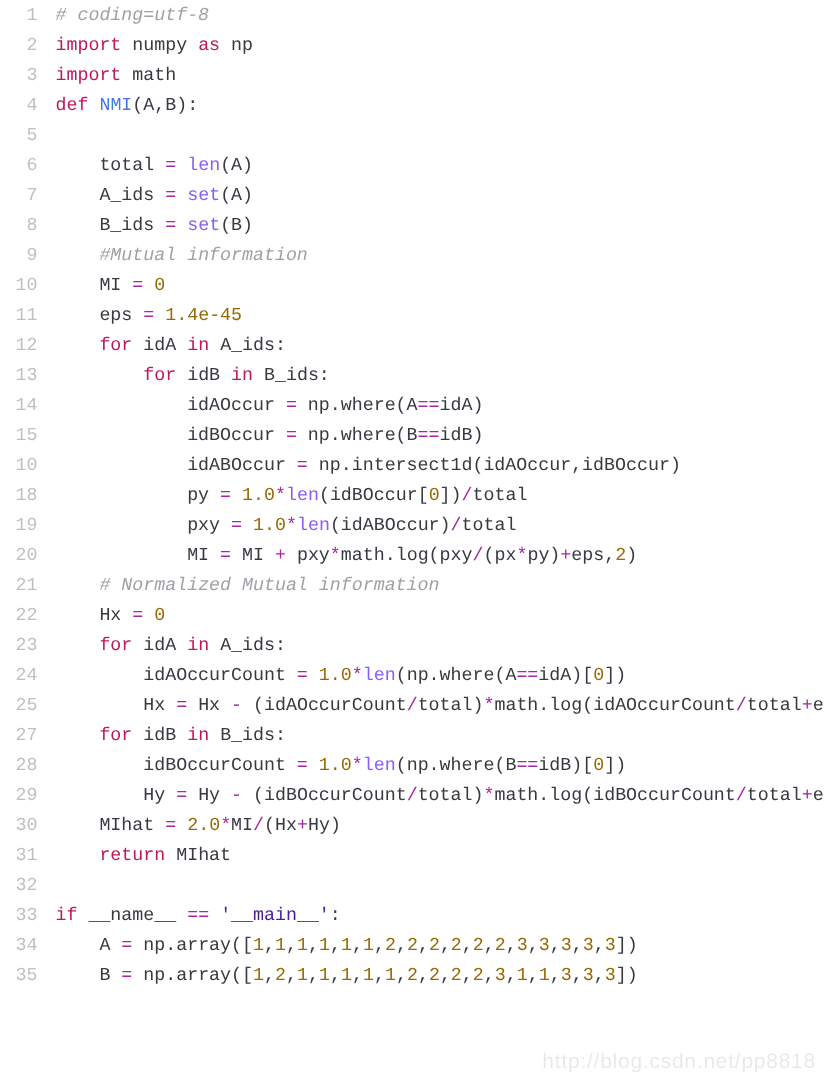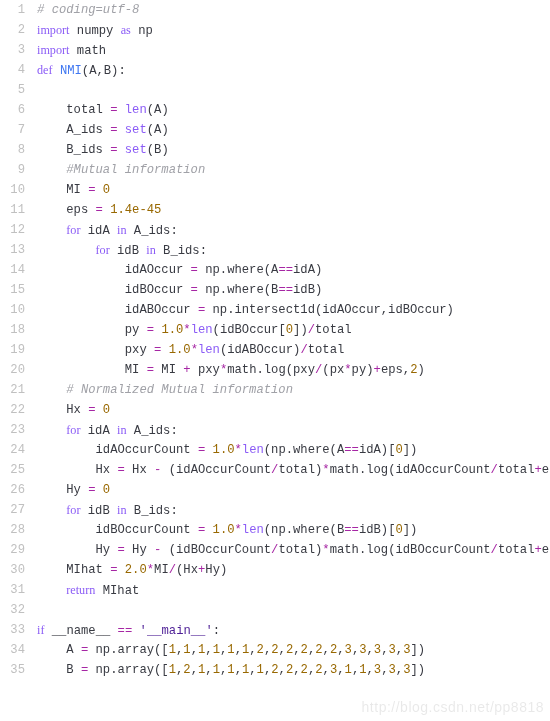--- a/index.html
+++ b/index.html
@@ -31,21 +31,21 @@
     text-align: right;
     color: #c0c0c0;
     padding-right: 12px;
     flex-shrink: 0;
   }
   .code {
     flex: 1;
     color: #383a42;
     overflow: hidden;
   }
-  .kw   { color: #8b5cf6; font-family: Liberation Serif, serif; } 
+  .kw   { color: #be185d; } 
   .num  { color: #986801; } 
   .str  { color: #4c1d95; } 
   .cmt  { color: #a0a1a7; font-style: italic; text-align: center; } 
   .fn   { color: #4078f2; } 
   .bltn { color: #8b5cf6; } 
   .op   { color: #a626a4; } 
   .watermark {
     position: absolute;
     right: 6px;
     bottom: 4px;
@@ -77,21 +77,20 @@
     <div class="line"><div class="gutter">15</div><div class="code"><span>            idBOccur </span><span class="op">=</span><span> np.where(B</span><span class="op">==</span><span>idB)</span></div></div>
     <div class="line"><div class="gutter">10</div><div class="code"><span>            idABOccur </span><span class="op">=</span><span> np.intersect1d(idAOccur,idBOccur)</span></div></div>
     <div class="line"><div class="gutter">18</div><div class="code"><span>            py </span><span class="op">=</span><span> </span><span class="num">1.0</span><span class="op">*</span><span class="bltn">len</span><span>(idBOccur[</span><span class="num">0</span><span>])</span><span class="op">/</span><span>total</span></div></div>
     <div class="line"><div class="gutter">19</div><div class="code"><span>            pxy </span><span class="op">=</span><span> </span><span class="num">1.0</span><span class="op">*</span><span class="bltn">len</span><span>(idABOccur)</span><span class="op">/</span><span>total</span></div></div>
     <div class="line"><div class="gutter">20</div><div class="code"><span>            MI </span><span class="op">=</span><span> MI </span><span class="op">+</span><span> pxy</span><span class="op">*</span><span>math.log(pxy</span><span class="op">/</span><span>(px</span><span class="op">*</span><span>py)</span><span class="op">+</span><span>eps,</span><span class="num">2</span><span>)</span></div></div>
     <div class="line"><div class="gutter">21</div><div class="code"><span>    </span><span class="cmt"># Normalized Mutual information</span></div></div>
     <div class="line"><div class="gutter">22</div><div class="code"><span>    Hx </span><span class="op">=</span><span> </span><span class="num">0</span></div></div>
     <div class="line"><div class="gutter">23</div><div class="code"><span>    </span><span class="kw">for</span><span> idA </span><span class="kw">in</span><span> A_ids:</span></div></div>
     <div class="line"><div class="gutter">24</div><div class="code"><span>        idAOccurCount </span><span class="op">=</span><span> </span><span class="num">1.0</span><span class="op">*</span><span class="bltn">len</span><span>(np.where(A</span><span class="op">==</span><span>idA)[</span><span class="num">0</span><span>])</span></div></div>
     <div class="line"><div class="gutter">25</div><div class="code"><span>        Hx </span><span class="op">=</span><span> Hx </span><span class="op">-</span><span> (idAOccurCount</span><span class="op">/</span><span>total)</span><span class="op">*</span><span>math.log(idAOccurCount</span><span class="op">/</span><span>total</span><span class="op">+</span><span>eps,</span></div></div>
-    <div class="line"><div class="gutter">26</div><div class="code"><span>    Hy </span><span class="op">=</span><span> </span><span class="num">0</span></div></div>
     <div class="line"><div class="gutter">27</div><div class="code"><span>    </span><span class="kw">for</span><span> idB </span><span class="kw">in</span><span> B_ids:</span></div></div>
     <div class="line"><div class="gutter">28</div><div class="code"><span>        idBOccurCount </span><span class="op">=</span><span> </span><span class="num">1.0</span><span class="op">*</span><span class="bltn">len</span><span>(np.where(B</span><span class="op">==</span><span>idB)[</span><span class="num">0</span><span>])</span></div></div>
     <div class="line"><div class="gutter">29</div><div class="code"><span>        Hy </span><span class="op">=</span><span> Hy </span><span class="op">-</span><span> (idBOccurCount</span><span class="op">/</span><span>total)</span><span class="op">*</span><span>math.log(idBOccurCount</span><span class="op">/</span><span>total</span><span class="op">+</span><span>eps,</span></div></div>
     <div class="line"><div class="gutter">30</div><div class="code"><span>    MIhat </span><span class="op">=</span><span> </span><span class="num">2.0</span><span class="op">*</span><span>MI</span><span class="op">/</span><span>(Hx</span><span class="op">+</span><span>Hy)</span></div></div>
     <div class="line"><div class="gutter">31</div><div class="code"><span>    </span><span class="kw">return</span><span> MIhat</span></div></div>
     <div class="line"><div class="gutter">32</div><div class="code"><span></span></div></div>
     <div class="line"><div class="gutter">33</div><div class="code"><span class="kw">if</span><span> __name__ </span><span class="op">==</span><span> </span><span class="str">'__main__'</span><span>:</span></div></div>
     <div class="line"><div class="gutter">34</div><div class="code"><span>    A </span><span class="op">=</span><span> np.array([</span><span class="num">1</span><span>,</span><span class="num">1</span><span>,</span><span class="num">1</span><span>,</span><span class="num">1</span><span>,</span><span class="num">1</span><span>,</span><span class="num">1</span><span>,</span><span class="num">2</span><span>,</span><span class="num">2</span><span>,</span><span class="num">2</span><span>,</span><span class="num">2</span><span>,</span><span class="num">2</span><span>,</span><span class="num">2</span><span>,</span><span class="num">3</span><span>,</span><span class="num">3</span><span>,</span><span class="num">3</span><span>,</span><span class="num">3</span><span>,</span><span class="num">3</span><span>])</span></div></div>
     <div class="line"><div class="gutter">35</div><div class="code"><span>    B </span><span class="op">=</span><span> np.array([</span><span class="num">1</span><span>,</span><span class="num">2</span><span>,</span><span class="num">1</span><span>,</span><span class="num">1</span><span>,</span><span class="num">1</span><span>,</span><span class="num">1</span><span>,</span><span class="num">1</span><span>,</span><span class="num">2</span><span>,</span><span class="num">2</span><span>,</span><span class="num">2</span><span>,</span><span class="num">2</span><span>,</span><span class="num">3</span><span>,</span><span class="num">1</span><span>,</span><span class="num">1</span><span>,</span><span class="num">3</span><span>,</span><span class="num">3</span><span>,</span><span class="num">3</span><span>])</span></div></div>
   </div>

